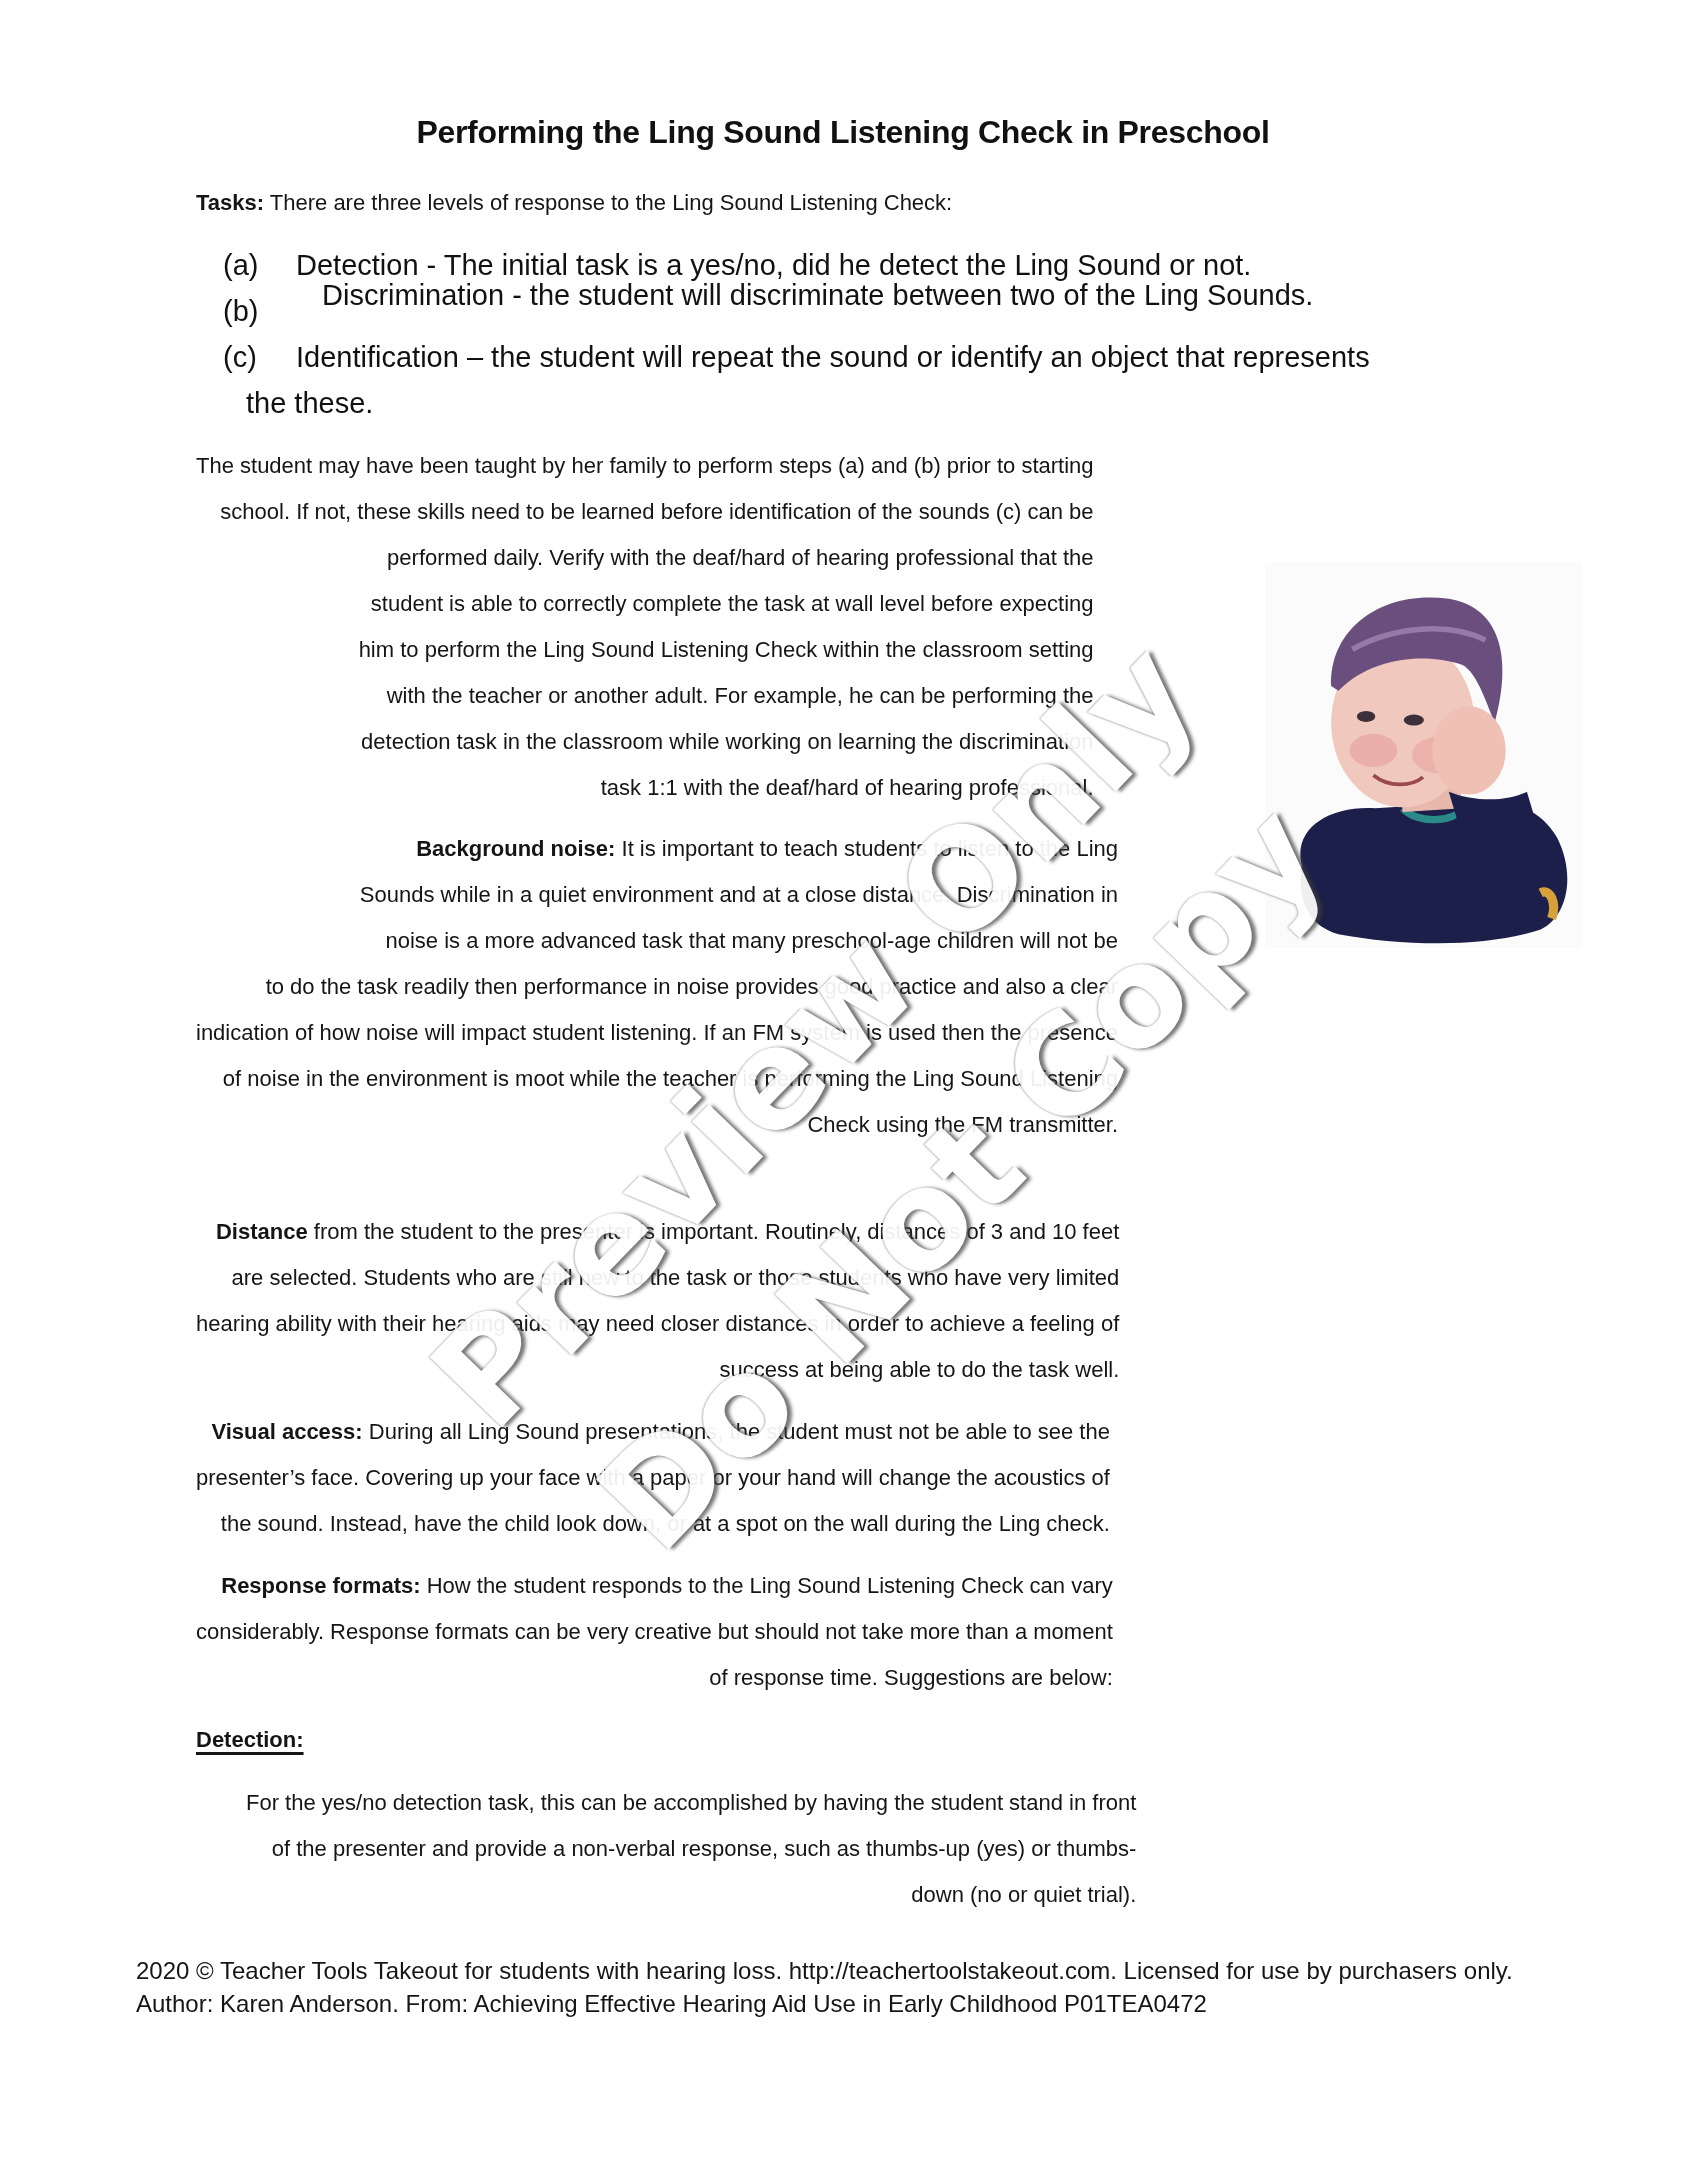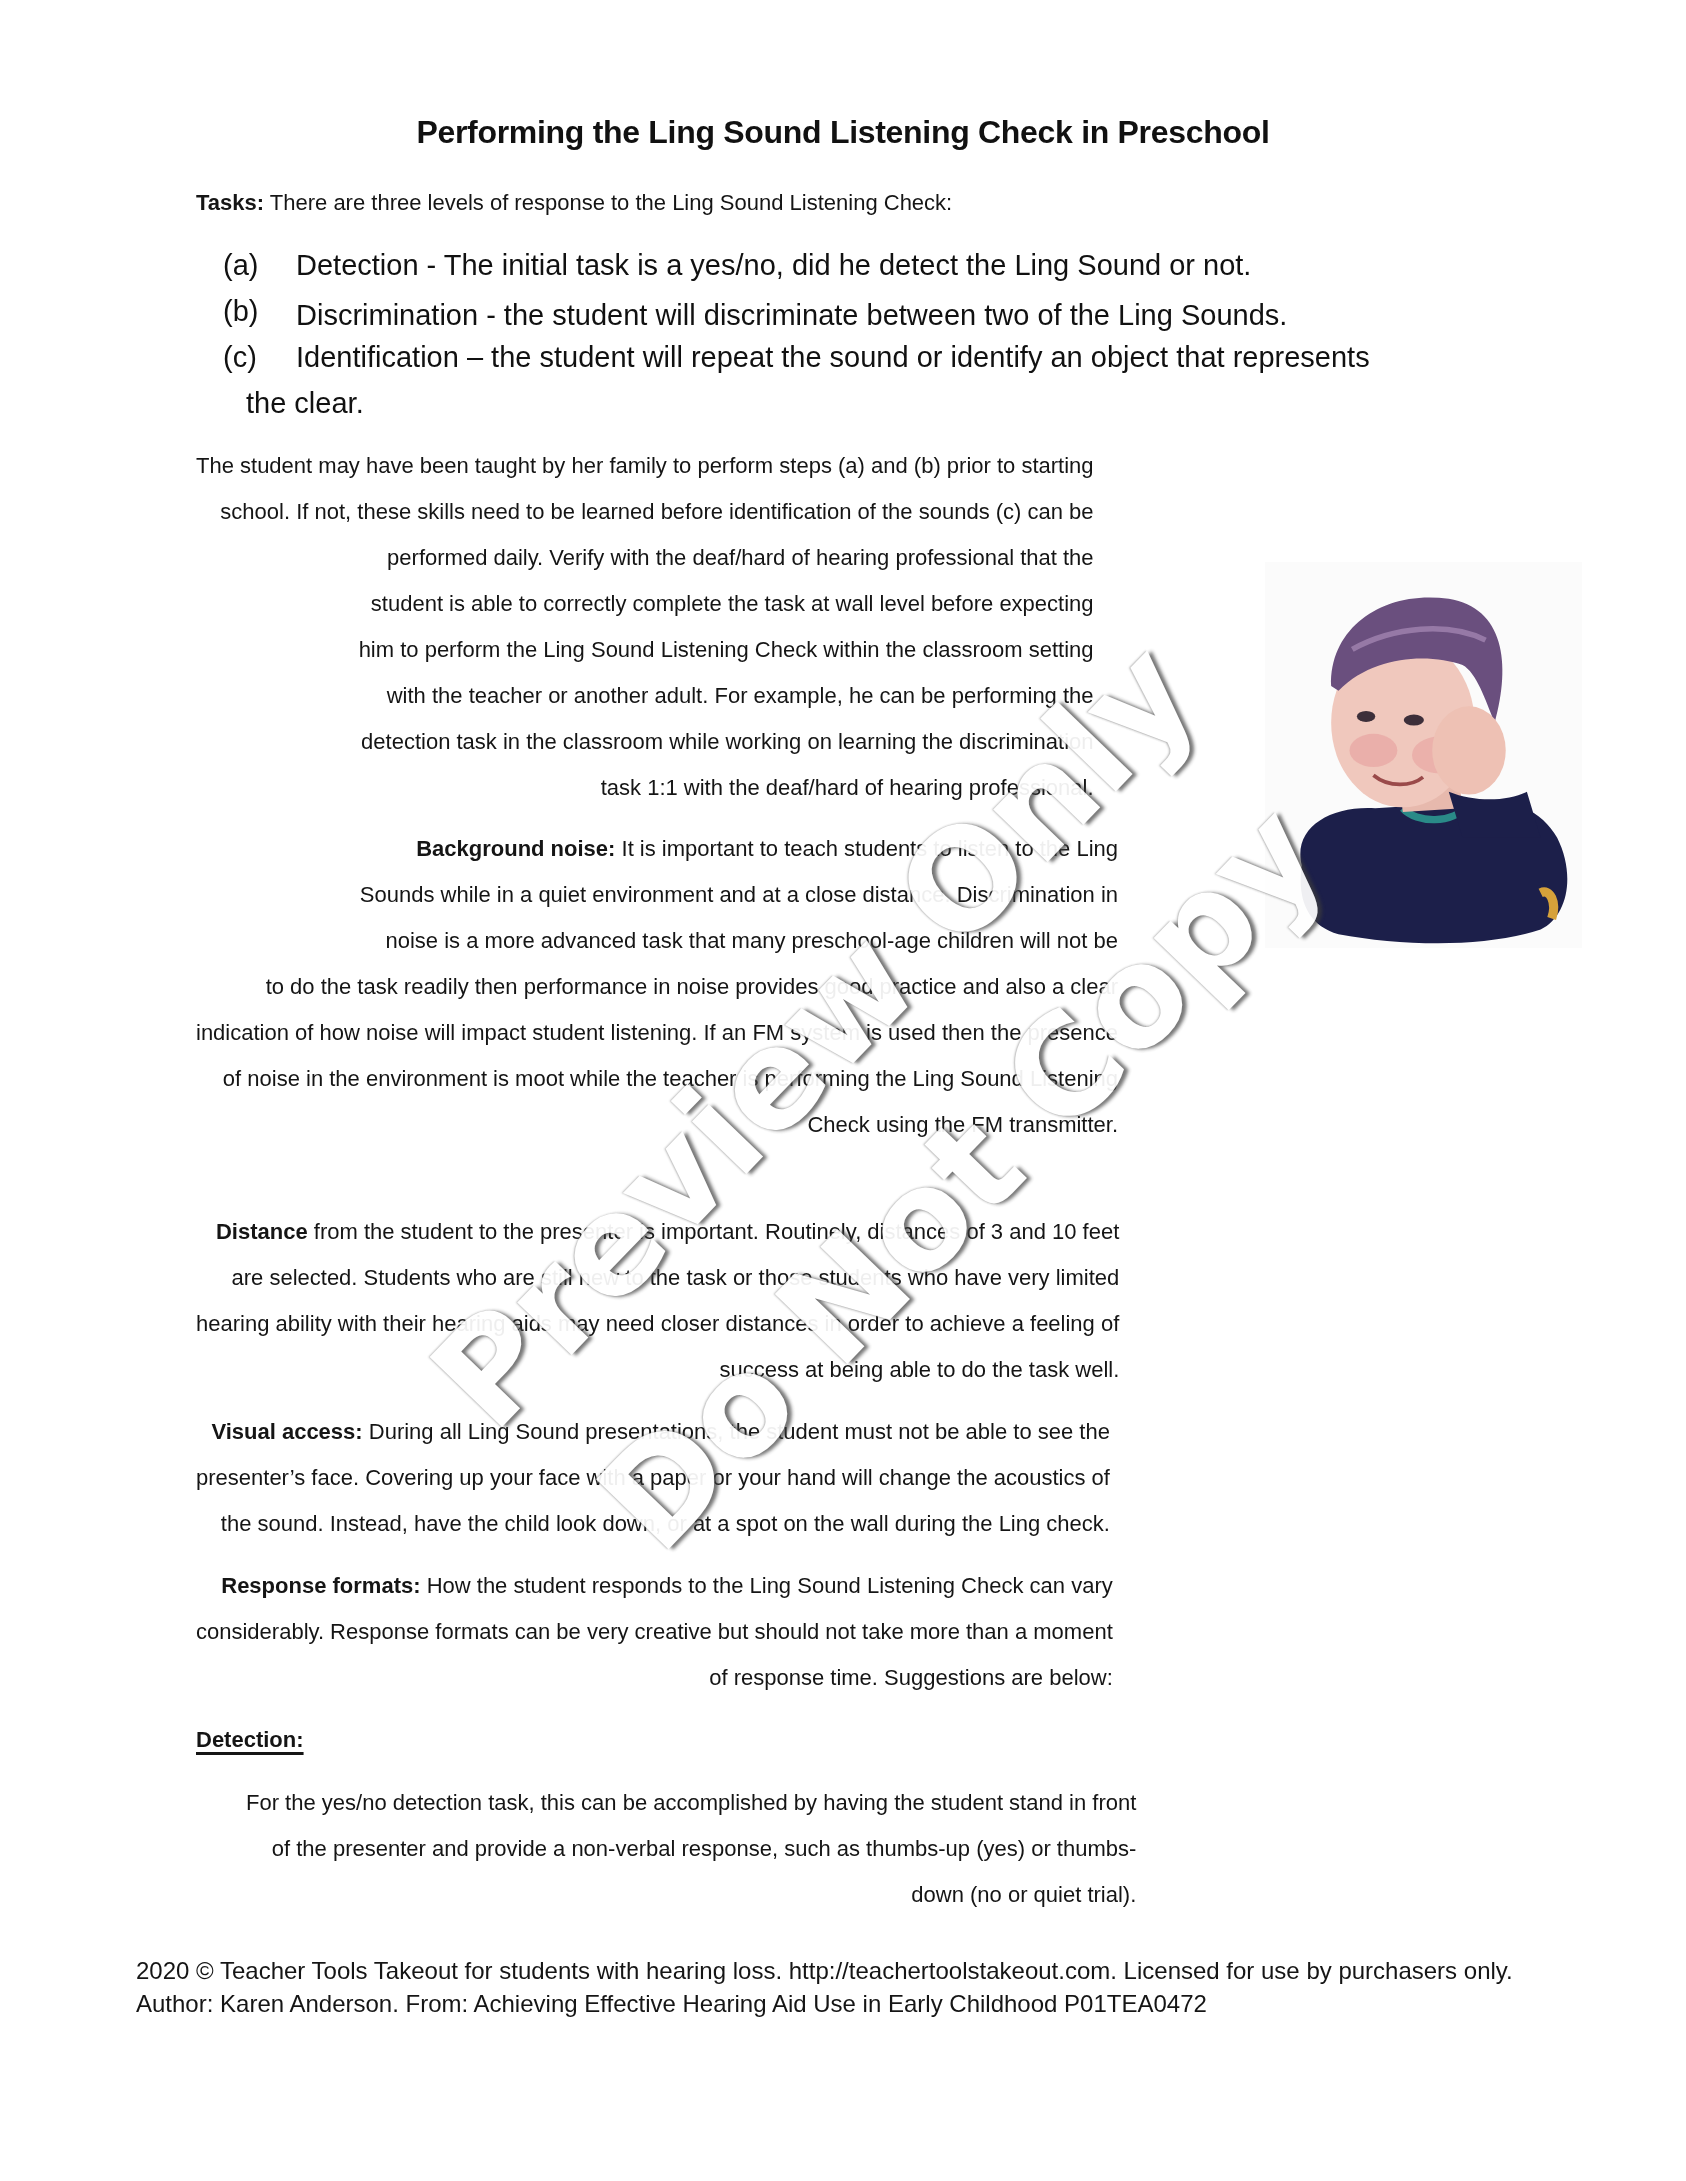--- a/index.html
+++ b/index.html
@@ -29,26 +29,26 @@
     <b>Tasks:</b><span> There are three levels of response to the Ling Sound Listening Check:</span>
   </div>
 
   <div>
     <div>
       <span class="list-label" style="top:242px;">(a)</span>
       <span class="list-text" style="top:242px;">Detection - The initial task is a yes/no, did he detect the Ling Sound or not.</span>
     </div>
     <div>
       <span class="list-label" style="top:288px;">(b)</span>
-      <span class="list-text" style="top:292px;">Discrimination - the student will discriminate between two of the Ling Sounds.</span>
+      <span class="list-text" style="top:272px;margin-left:26px;">Discrimination - the student will discriminate between two of the Ling Sounds.</span>
     </div>
     <div>
       <span class="list-label" style="top:334px;">(c)</span>
       <span class="list-text" style="top:334px;">Identification – the student will repeat the sound or identify an object that represents</span>
-      <span class="cont" style="top:380px;">the clear.</span>
+      <span class="cont" style="top:380px;">the these.</span>
     </div>
   </div>
 
   <div class="txt" style="top:443px;">
     <span class="line">The student may have been taught by her family to perform steps (a) and (b) prior to starting</span>
     <span class="line">school. If not, these skills need to be learned before identification of the sounds (c) can be</span>
     <span class="line">performed daily. Verify with the deaf/hard of hearing professional that the</span>
     <span class="line">student is able to correctly complete the task at wall level before expecting</span>
     <span class="line">him to perform the Ling Sound Listening Check within the classroom setting</span>
     <span class="line">with the teacher or another adult. For example, he can be performing the</span>

